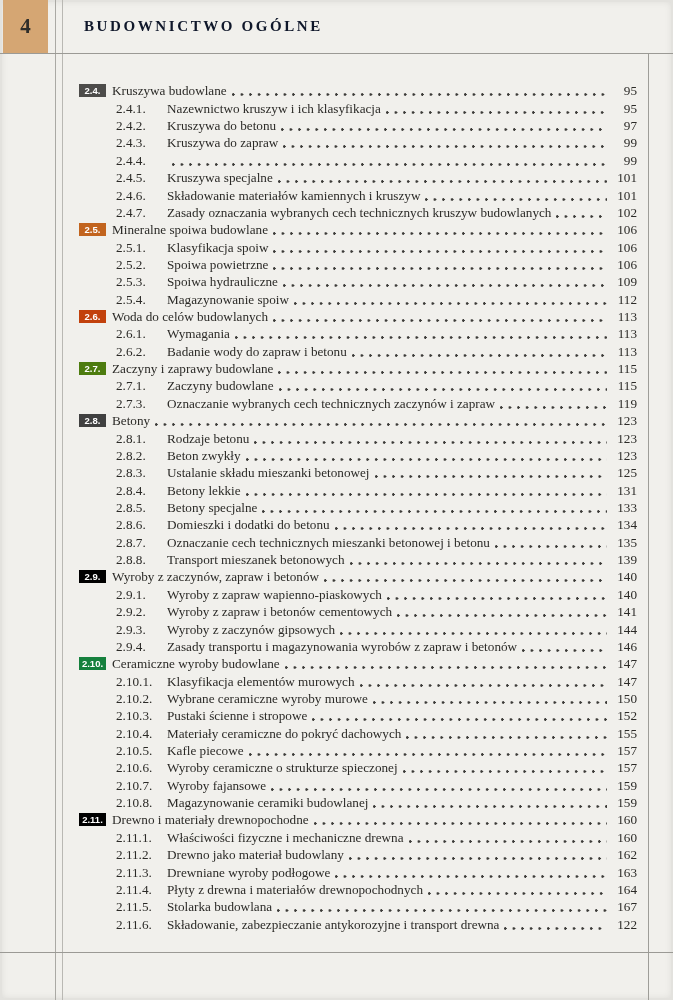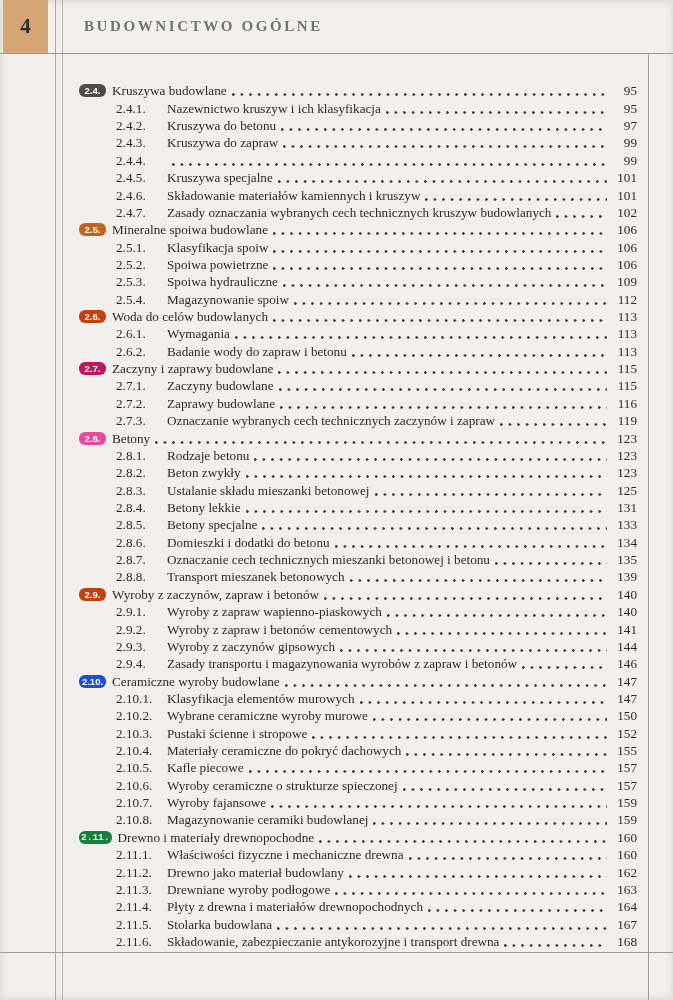--- a/index.html
+++ b/index.html
@@ -39,21 +39,21 @@
   .toc {
     position:absolute; left:79px; top:82px; width:558px;
   }
   .row { display:flex; align-items:flex-end; height:17.36px; font-size:13.2px; }
   .row.item { padding-left:37px; }
   .badge {
     flex:0 0 auto;
     min-width:27px; height:13px; margin:0 6px 2px 0;
     font-family:"Liberation Sans", sans-serif;
     font-size:9.5px; font-weight:bold; line-height:13px;
-    color:#ffffff; text-align:center; padding:0 2px; box-sizing:border-box;border-radius:6px;
+    color:#ffffff; text-align:center; padding:0 2px; box-sizing:border-box;
   }
   .num { flex:0 0 auto; min-width:51px; line-height:16px; }
   .title { flex:0 0 auto; line-height:16px; white-space:nowrap; }
   .leader {
     flex:1 1 auto; height:16px; margin:0 3px 0 5px; min-width:8px;
     background-image: radial-gradient(circle at 1.3px 11.5px, #3d3c39 1.1px, transparent 1.5px);
     background-size: 8.6px 16px;
     background-repeat: repeat-x;
   }
   .pageref { flex:0 0 auto; min-width:27px; text-align:right; line-height:16px; }
@@ -64,21 +64,21 @@
 <div class="vline v1"></div>
 <div class="vline v2"></div>
 <div class="vline vr"></div>
 <div class="hline top"></div>
 <div class="hline bottom"></div>
 
 <div class="pagenum-box" style="background: rgb(213, 166, 115);">
   <span>4</span>
 </div>
 
-<div class="running-head" style="color: #737373;">BUDOWNICTWO OGÓLNE</div>
+<div class="running-head" style="color: #0f172a;">BUDOWNICTWO OGÓLNE</div>
 
 <div class="toc">
     <div class="row section">
       <span class="badge" style="background: rgb(77, 76, 74);">2.4.</span>
       <span class="title">Kruszywa budowlane</span>
       <span class="leader"></span>
       <span class="pageref">95</span>
     </div>
     <div class="row item">
       <span class="num">2.4.1.</span>
@@ -163,45 +163,39 @@
       <span class="leader"></span>
       <span class="pageref">113</span>
     </div>
     <div class="row item">
       <span class="num">2.6.2.</span>
       <span class="title">Badanie wody do zapraw i betonu</span>
       <span class="leader"></span>
       <span class="pageref">113</span>
     </div>
     <div class="row section">
-      <span class="badge" style="background: #be185d;">2.7.</span>
+      <span class="badge" style="background: #4d7c0f;">2.7.</span>
       <span class="title">Zaczyny i zaprawy budowlane</span>
       <span class="leader"></span>
       <span class="pageref">115</span>
     </div>
     <div class="row item">
       <span class="num">2.7.1.</span>
       <span class="title">Zaczyny budowlane</span>
       <span class="leader"></span>
       <span class="pageref">115</span>
     </div>
     <div class="row item">
-      <span class="num">2.7.2.</span>
-      <span class="title">Zaprawy budowlane</span>
-      <span class="leader"></span>
-      <span class="pageref">116</span>
-    </div>
-    <div class="row item">
       <span class="num">2.7.3.</span>
       <span class="title">Oznaczanie wybranych cech technicznych zaczynów i zapraw</span>
       <span class="leader"></span>
       <span class="pageref">119</span>
     </div>
     <div class="row section">
-      <span class="badge" style="background: #ec4899;">2.8.</span>
+      <span class="badge" style="background: #404040;">2.8.</span>
       <span class="title">Betony</span>
       <span class="leader"></span>
       <span class="pageref">123</span>
     </div>
     <div class="row item">
       <span class="num">2.8.1.</span>
       <span class="title">Rodzaje betonu</span>
       <span class="leader"></span>
       <span class="pageref">123</span>
     </div>
@@ -241,21 +235,21 @@
       <span class="leader"></span>
       <span class="pageref">135</span>
     </div>
     <div class="row item">
       <span class="num">2.8.8.</span>
       <span class="title">Transport mieszanek betonowych</span>
       <span class="leader"></span>
       <span class="pageref">139</span>
     </div>
     <div class="row section">
-      <span class="badge" style="background: #c2410c;">2.9.</span>
+      <span class="badge" style="background: #000000;">2.9.</span>
       <span class="title">Wyroby z zaczynów, zapraw i betonów</span>
       <span class="leader"></span>
       <span class="pageref">140</span>
     </div>
     <div class="row item">
       <span class="num">2.9.1.</span>
       <span class="title">Wyroby z zapraw wapienno-piaskowych</span>
       <span class="leader"></span>
       <span class="pageref">140</span>
     </div>
@@ -271,21 +265,21 @@
       <span class="leader"></span>
       <span class="pageref">144</span>
     </div>
     <div class="row item">
       <span class="num">2.9.4.</span>
       <span class="title">Zasady transportu i magazynowania wyrobów z zapraw i betonów</span>
       <span class="leader"></span>
       <span class="pageref">146</span>
     </div>
     <div class="row section">
-      <span class="badge" style="background: #1d4ed8;">2.10.</span>
+      <span class="badge" style="background: #15803d;">2.10.</span>
       <span class="title">Ceramiczne wyroby budowlane</span>
       <span class="leader"></span>
       <span class="pageref">147</span>
     </div>
     <div class="row item">
       <span class="num">2.10.1.</span>
       <span class="title">Klasyfikacja elementów murowych</span>
       <span class="leader"></span>
       <span class="pageref">147</span>
     </div>
@@ -325,21 +319,21 @@
       <span class="leader"></span>
       <span class="pageref">159</span>
     </div>
     <div class="row item">
       <span class="num">2.10.8.</span>
       <span class="title">Magazynowanie ceramiki budowlanej</span>
       <span class="leader"></span>
       <span class="pageref">159</span>
     </div>
     <div class="row section">
-      <span class="badge" style="background: #15803d; font-family: Liberation Mono, monospace;">2.11.</span>
+      <span class="badge" style="background: #000000;">2.11.</span>
       <span class="title">Drewno i materiały drewnopochodne</span>
       <span class="leader"></span>
       <span class="pageref">160</span>
     </div>
     <div class="row item">
       <span class="num">2.11.1.</span>
       <span class="title">Właściwości fizyczne i mechaniczne drewna</span>
       <span class="leader"></span>
       <span class="pageref">160</span>
     </div>
@@ -364,15 +358,15 @@
     <div class="row item">
       <span class="num">2.11.5.</span>
       <span class="title">Stolarka budowlana</span>
       <span class="leader"></span>
       <span class="pageref">167</span>
     </div>
     <div class="row item">
       <span class="num">2.11.6.</span>
       <span class="title">Składowanie, zabezpieczanie antykorozyjne i transport drewna</span>
       <span class="leader"></span>
-      <span class="pageref">168</span>
+      <span class="pageref">122</span>
     </div>
   </div>
 
 </body></html>

